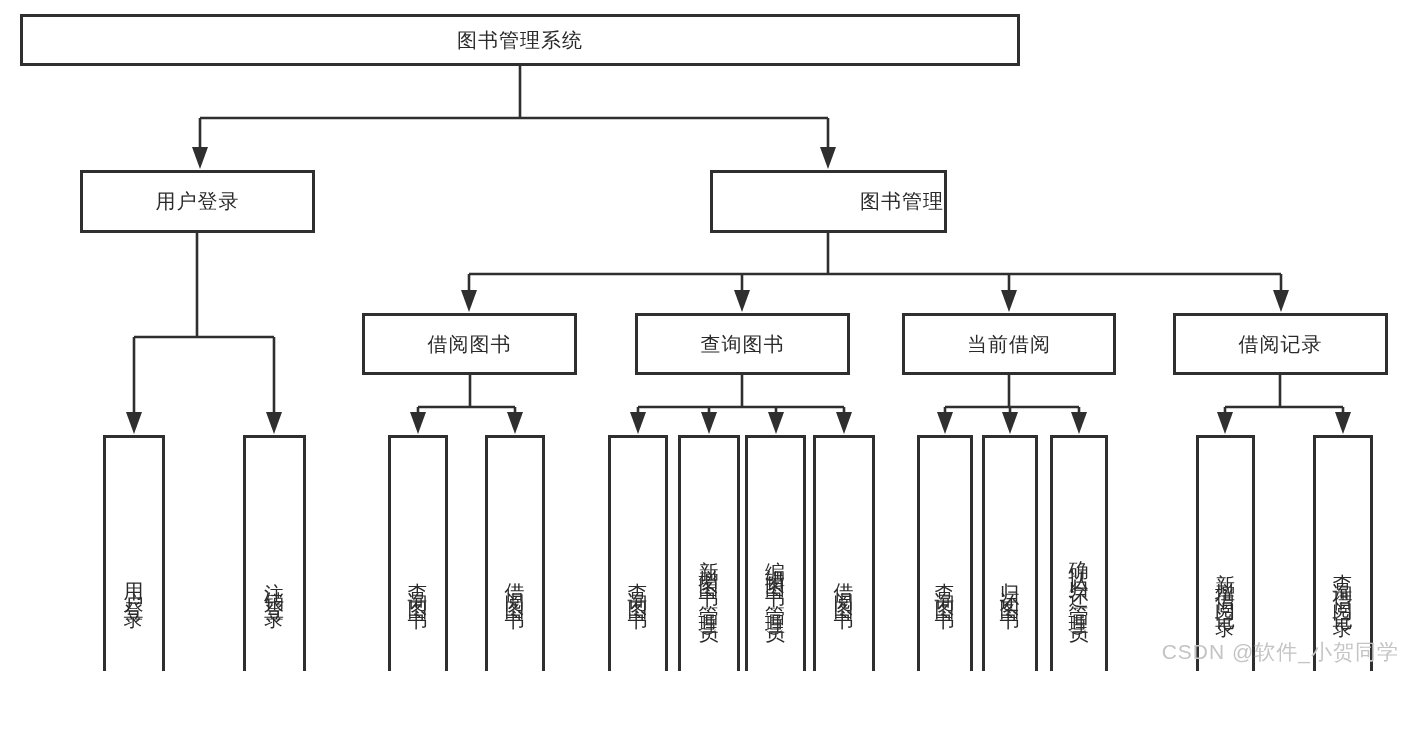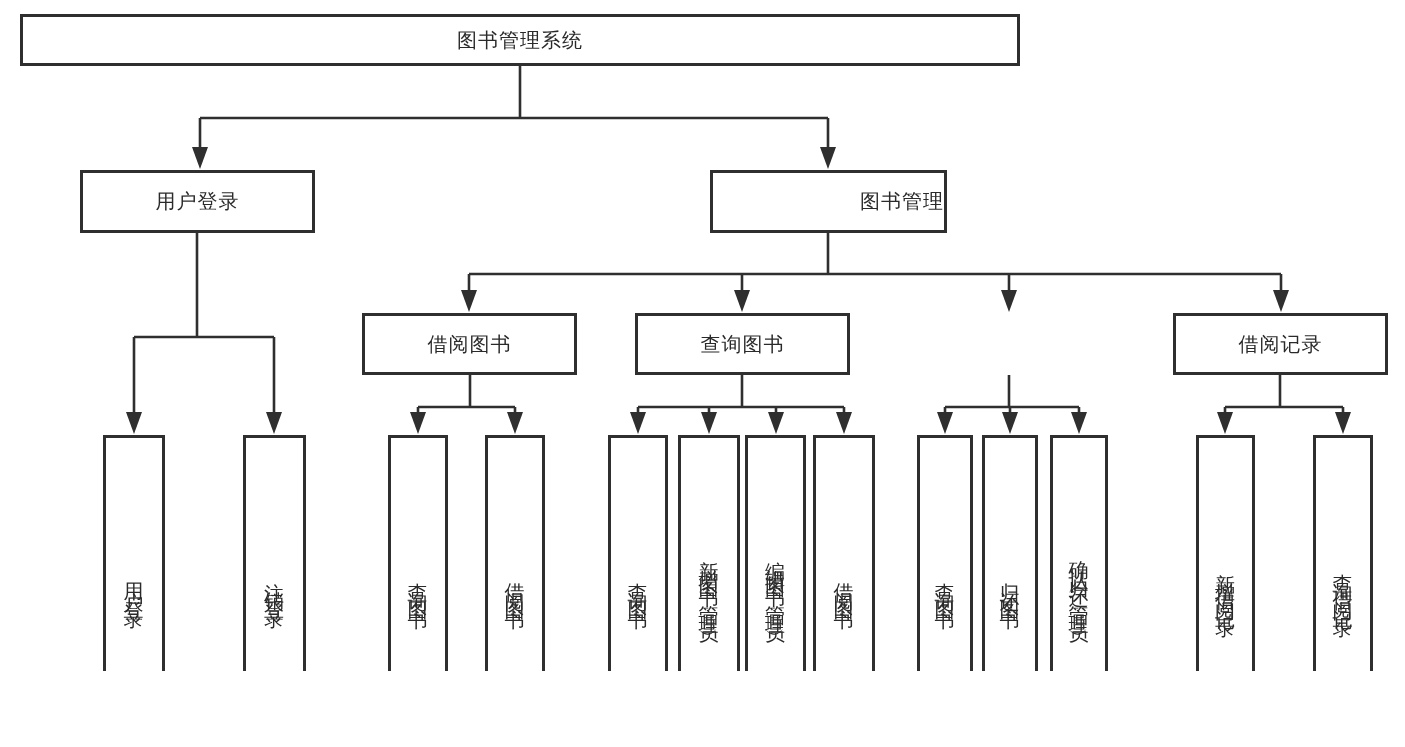--- a/index.html
+++ b/index.html
@@ -95,20 +95,23 @@
   <div class="node hnode" style="left:710px;top:170px;width:237px;height:63px;justify-content:flex-end;">
     <span>图书管理</span>
   </div>
 
   <div class="node hnode" style="left:362px;top:313px;width:215px;height:62px;">
     <span>借阅图书</span>
   </div>
   <div class="node hnode" style="left:635px;top:313px;width:215px;height:62px;">
     <span>查询图书</span>
   </div>
+  <div class="node hnode" style="left:902px;top:313px;width:214px;height:62px;">
+    <span>当前借阅</span>
+  </div>
   <div class="node hnode" style="left:1173px;top:313px;width:215px;height:62px;">
     <span>借阅记录</span>
   </div>
 
   <div class="node leaf" style="left:103px;width:62px;">
     <span class="vtext">用户登录</span>
   </div>
   <div class="node leaf" style="left:243px;width:63px;">
     <span class="vtext">注销登录</span>
   </div>
@@ -143,14 +146,15 @@
     <span class="vtext">确认归还（管理员）</span>
   </div>
 
   <div class="node leaf" style="left:1196px;width:59px;">
     <span class="vtext">新增借阅记录</span>
   </div>
   <div class="node leaf" style="left:1313px;width:60px;">
     <span class="vtext">查询借阅记录</span>
   </div>
 
+  <div class="watermark">CSDN @软件_小贺同学</div>
 
 </div>
 
 </body></html>

